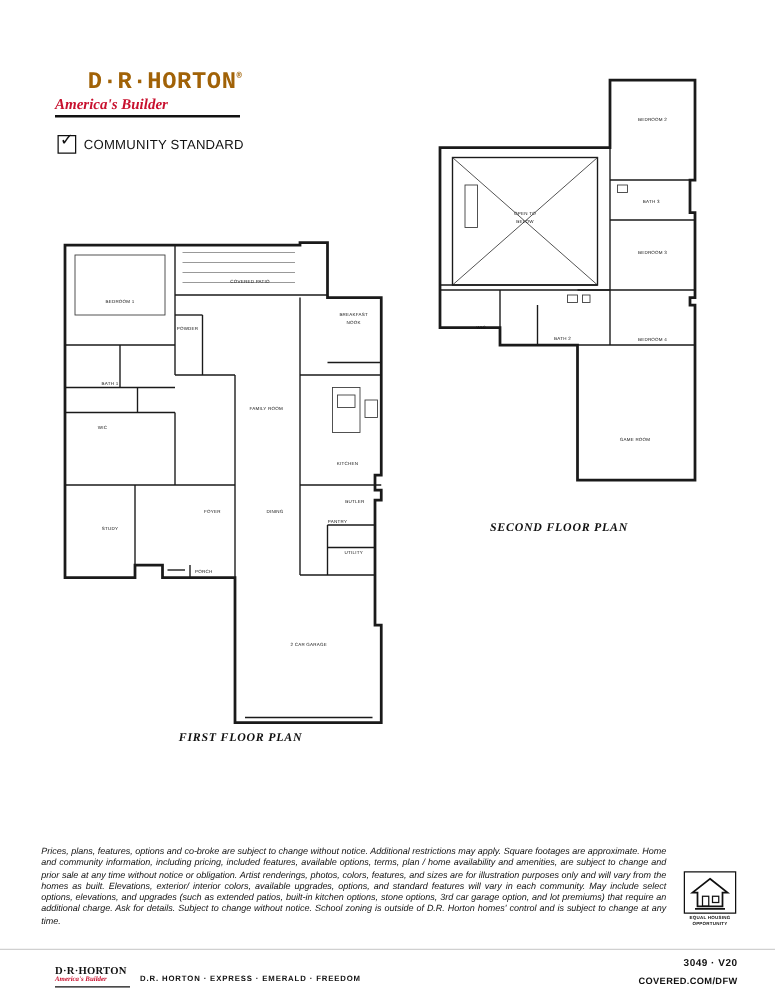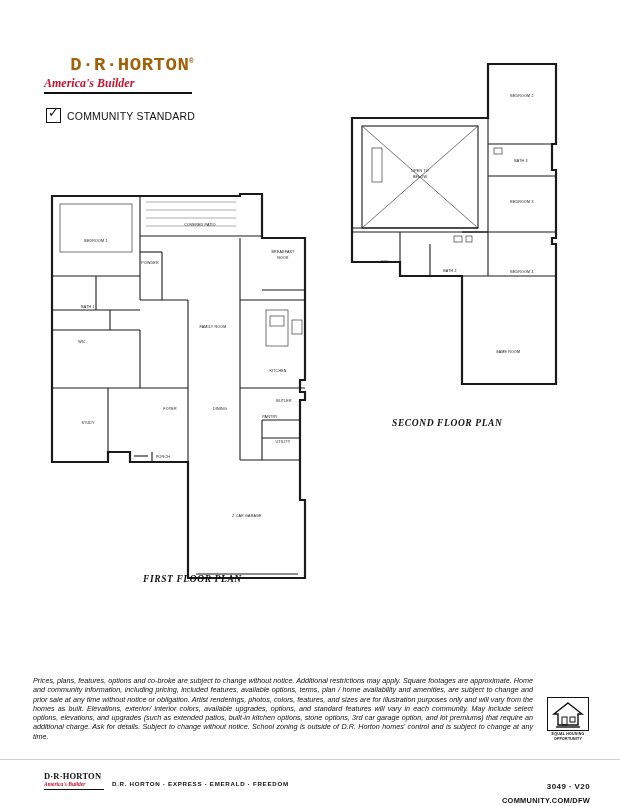--- a/index.html
+++ b/index.html
@@ -91,21 +91,21 @@
   .plan-caption {
     position: absolute;
     font-family: Liberation Serif, serif;
     font-style: italic;
     font-weight: bold;
     font-size: 9.5px;
     letter-spacing: 0.6px;
     color: #111;
     white-space: nowrap;
   }
-  #caption-first { left: 143px; top: 574px; }
+  #caption-first { left: 143px; top: 586px; }
   #caption-second { left: 392px; top: 418px; }
 
   svg.plan {
     position: absolute;
     left: 0;
     top: 0;
   }
   .wall { fill: none; stroke: #1a1a1a; stroke-width: 2.2; }
   .wall-thin { fill: none; stroke: #1a1a1a; stroke-width: 1.1; }
   .wall-hair { fill: none; stroke: #3a3a3a; stroke-width: 0.7; }
@@ -197,21 +197,21 @@
     left: 112px;
     top: 20px;
     font-size: 6.2px;
     font-weight: bold;
     letter-spacing: 0.7px;
     color: #111;
   }
   .footer-right {
     position: absolute;
     right: 30px;
-    top: 22px;
+    top: 6px;
     text-align: right;
   }
   .plan-code {
     font-size: 8px;
     font-weight: bold;
     letter-spacing: 0.4px;
   }
   .footer-url {
     font-size: 7.4px;
     font-weight: bold;
@@ -356,15 +356,15 @@
 
 <div class="footer">
   <div class="footer-logo">
     <div class="fl-main">D·R·HORTON</div>
     <div class="fl-sub">America's Builder</div>
     <div class="fl-rule"></div>
   </div>
   <div class="footer-brands">D.R. HORTON · EXPRESS · EMERALD · FREEDOM</div>
   <div class="footer-right">
     <div class="plan-code">3049 · V20</div>
-    <div class="footer-url">COMMUNITY.COM/DFW</div>
+    <div class="footer-url">COVERED.COM/DFW</div>
   </div>
 </div>
 
 </body></html>

